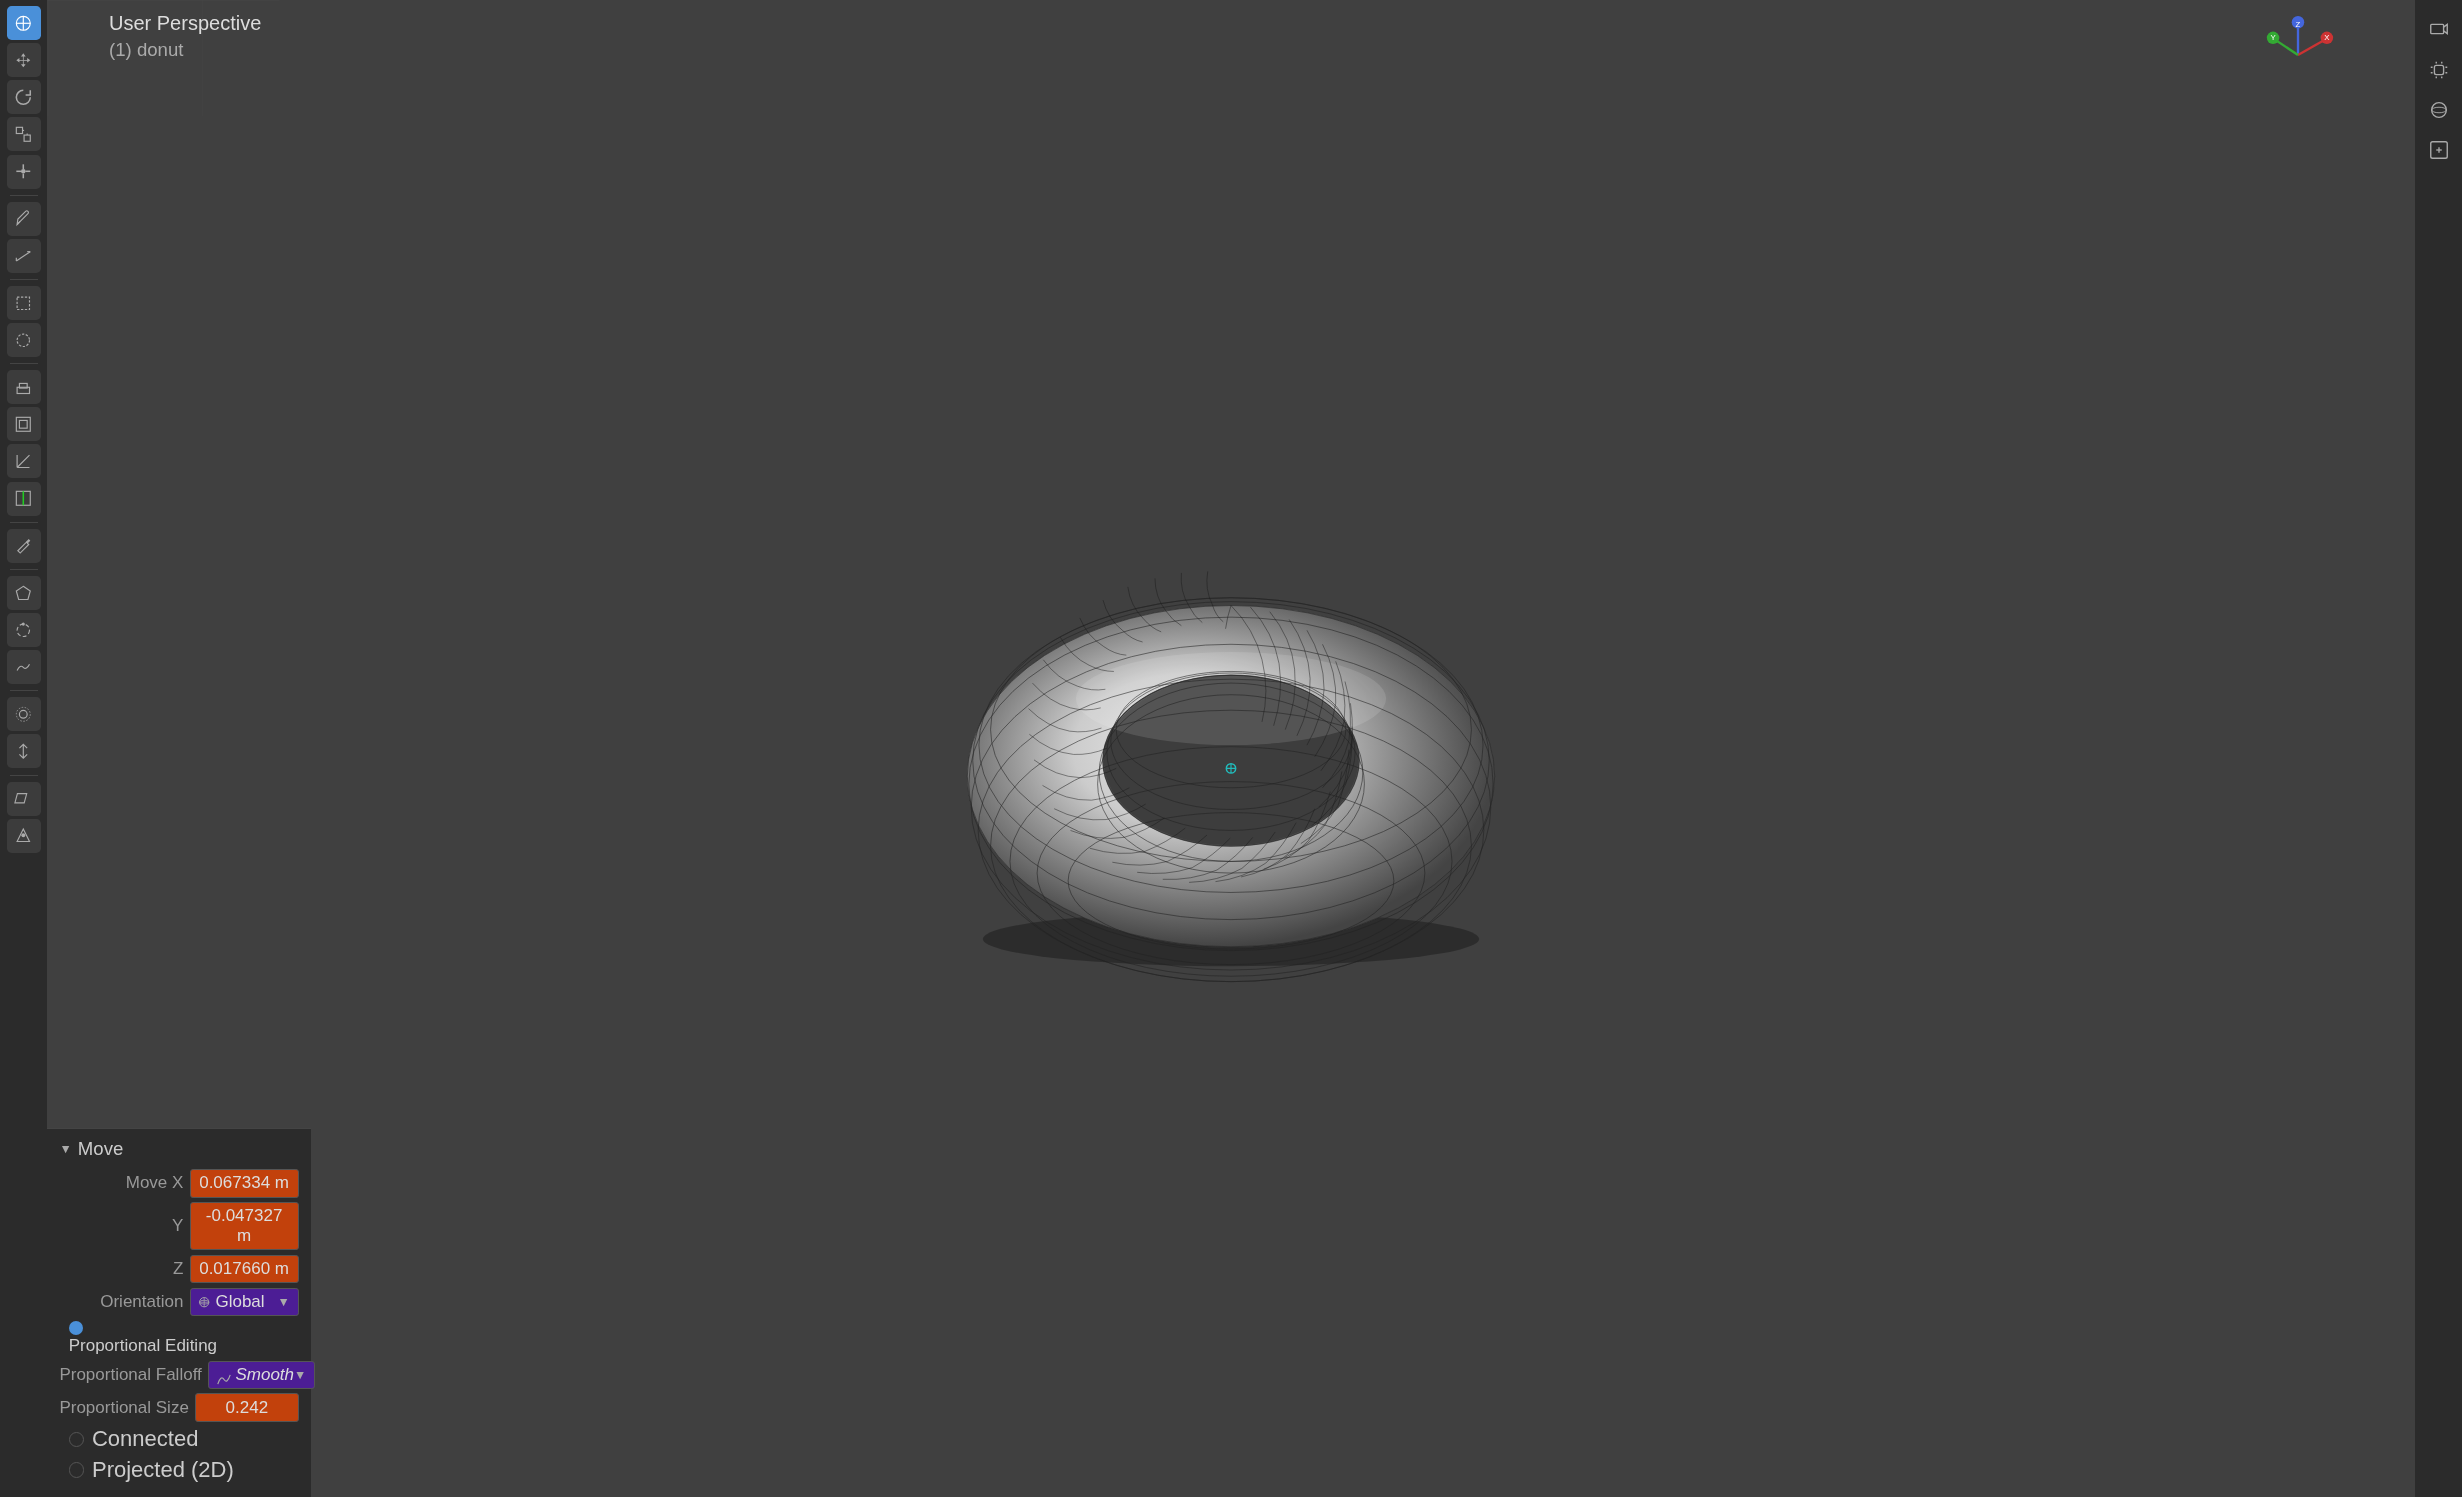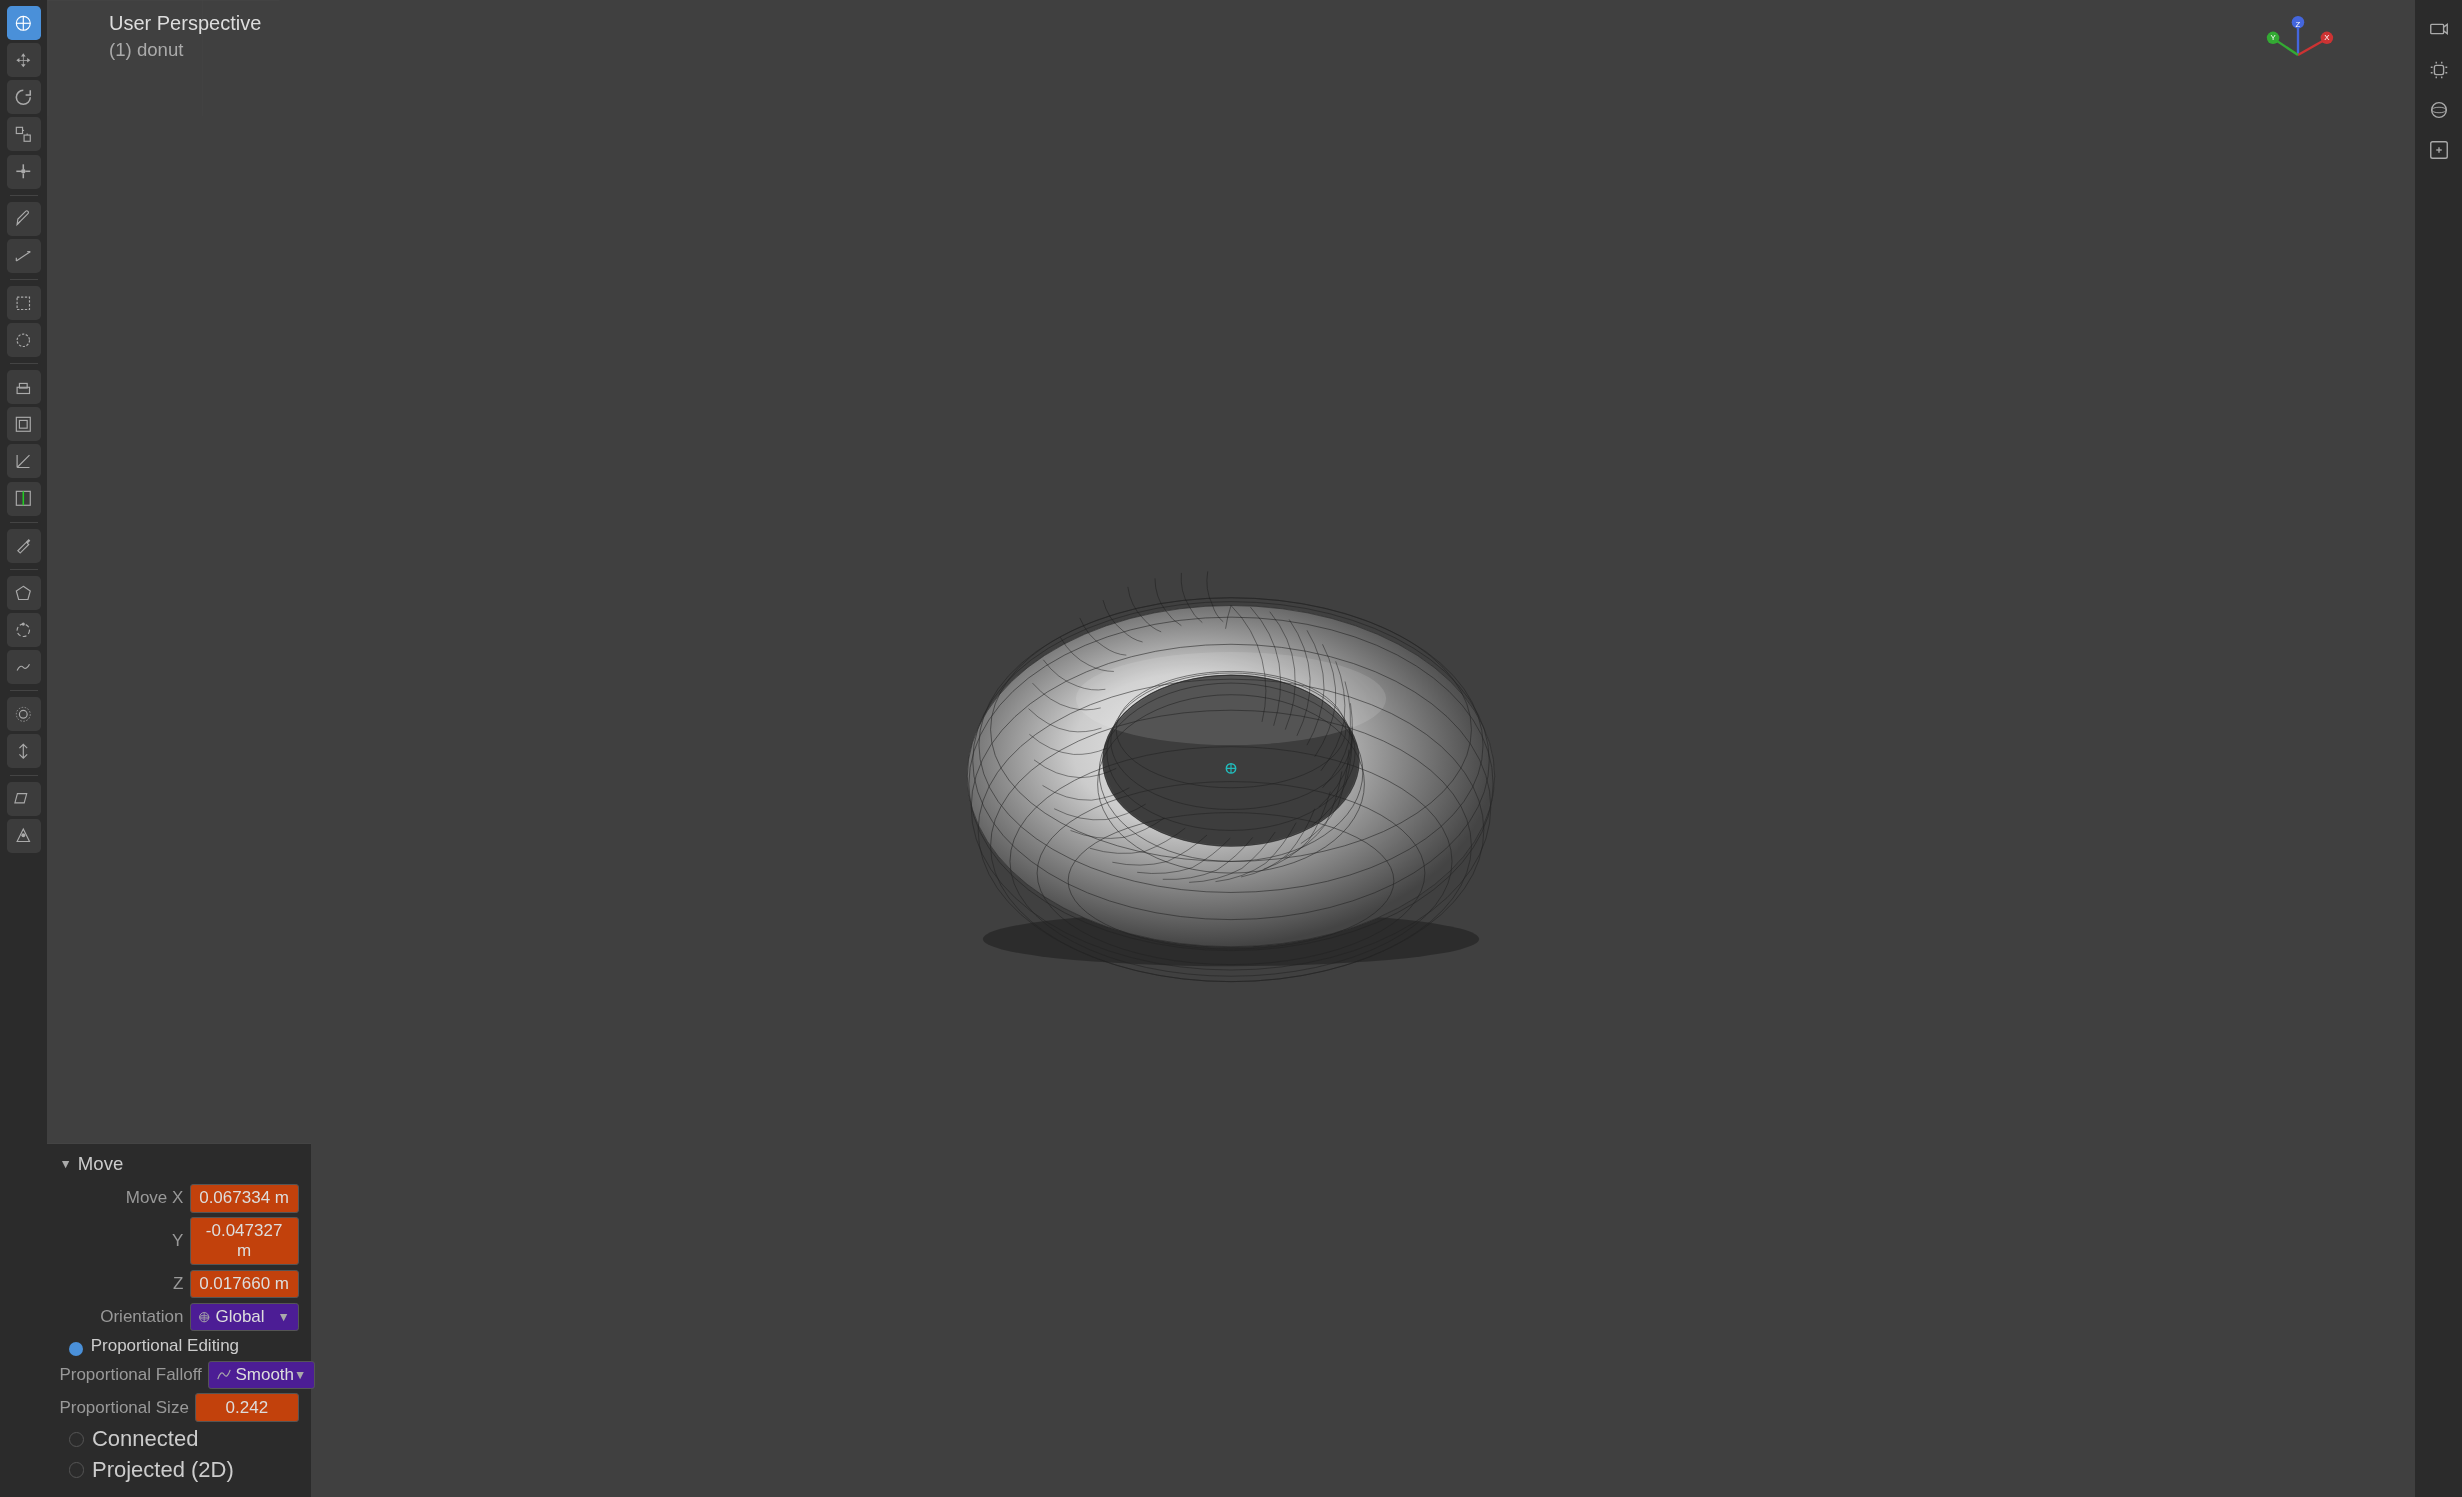--- a/index.html
+++ b/index.html
@@ -199,24 +199,25 @@
     }
 
     .panel-checkbox-label {
       font-size: 22px;
       color: #cccccc;
     }
 
     
     .prop-editing-row {
       display: flex;
-      align-items: flex-end;
-      gap: 8px;
+      align-items: flex-start;
+      gap: 1px;
       margin-bottom: 4.7px;
       padding-left: 9.3px;
+      flex-direction: column;
     }
 
     .prop-dot {
       width: 14px;
       height: 14px;
       border-radius: 50%;
       background: #4a90d9;
       flex-shrink: 0;
     }
 
@@ -635,21 +636,21 @@
   </div>
 
   <div class="prop-editing-row">
     <div class="prop-dot"></div>
     <span class="prop-label">Proportional Editing</span>
   </div>
 
   <div class="panel-row">
     <span class="panel-label">Proportional Falloff</span>
     <div class="panel-dropdown">
-      <span style="display:flex;align-items:center;gap:4.7px;">
+      <span style="display:flex;align-items:flex-end;gap:4.7px;font-style:italic;">
         <svg width="14" height="11" viewBox="0 0 18 14" fill="none" style="flex-shrink:0;">
           <path d="M1 13 Q5 1 9 7 Q13 13 17 1" stroke="#aaa" stroke-width="1.5" fill="none"></path>
         </svg>
         <span>Smooth</span>
       </span>
       <span class="panel-dropdown-arrow">▼</span>
     </div>
   </div>
 
   <div class="panel-row">

